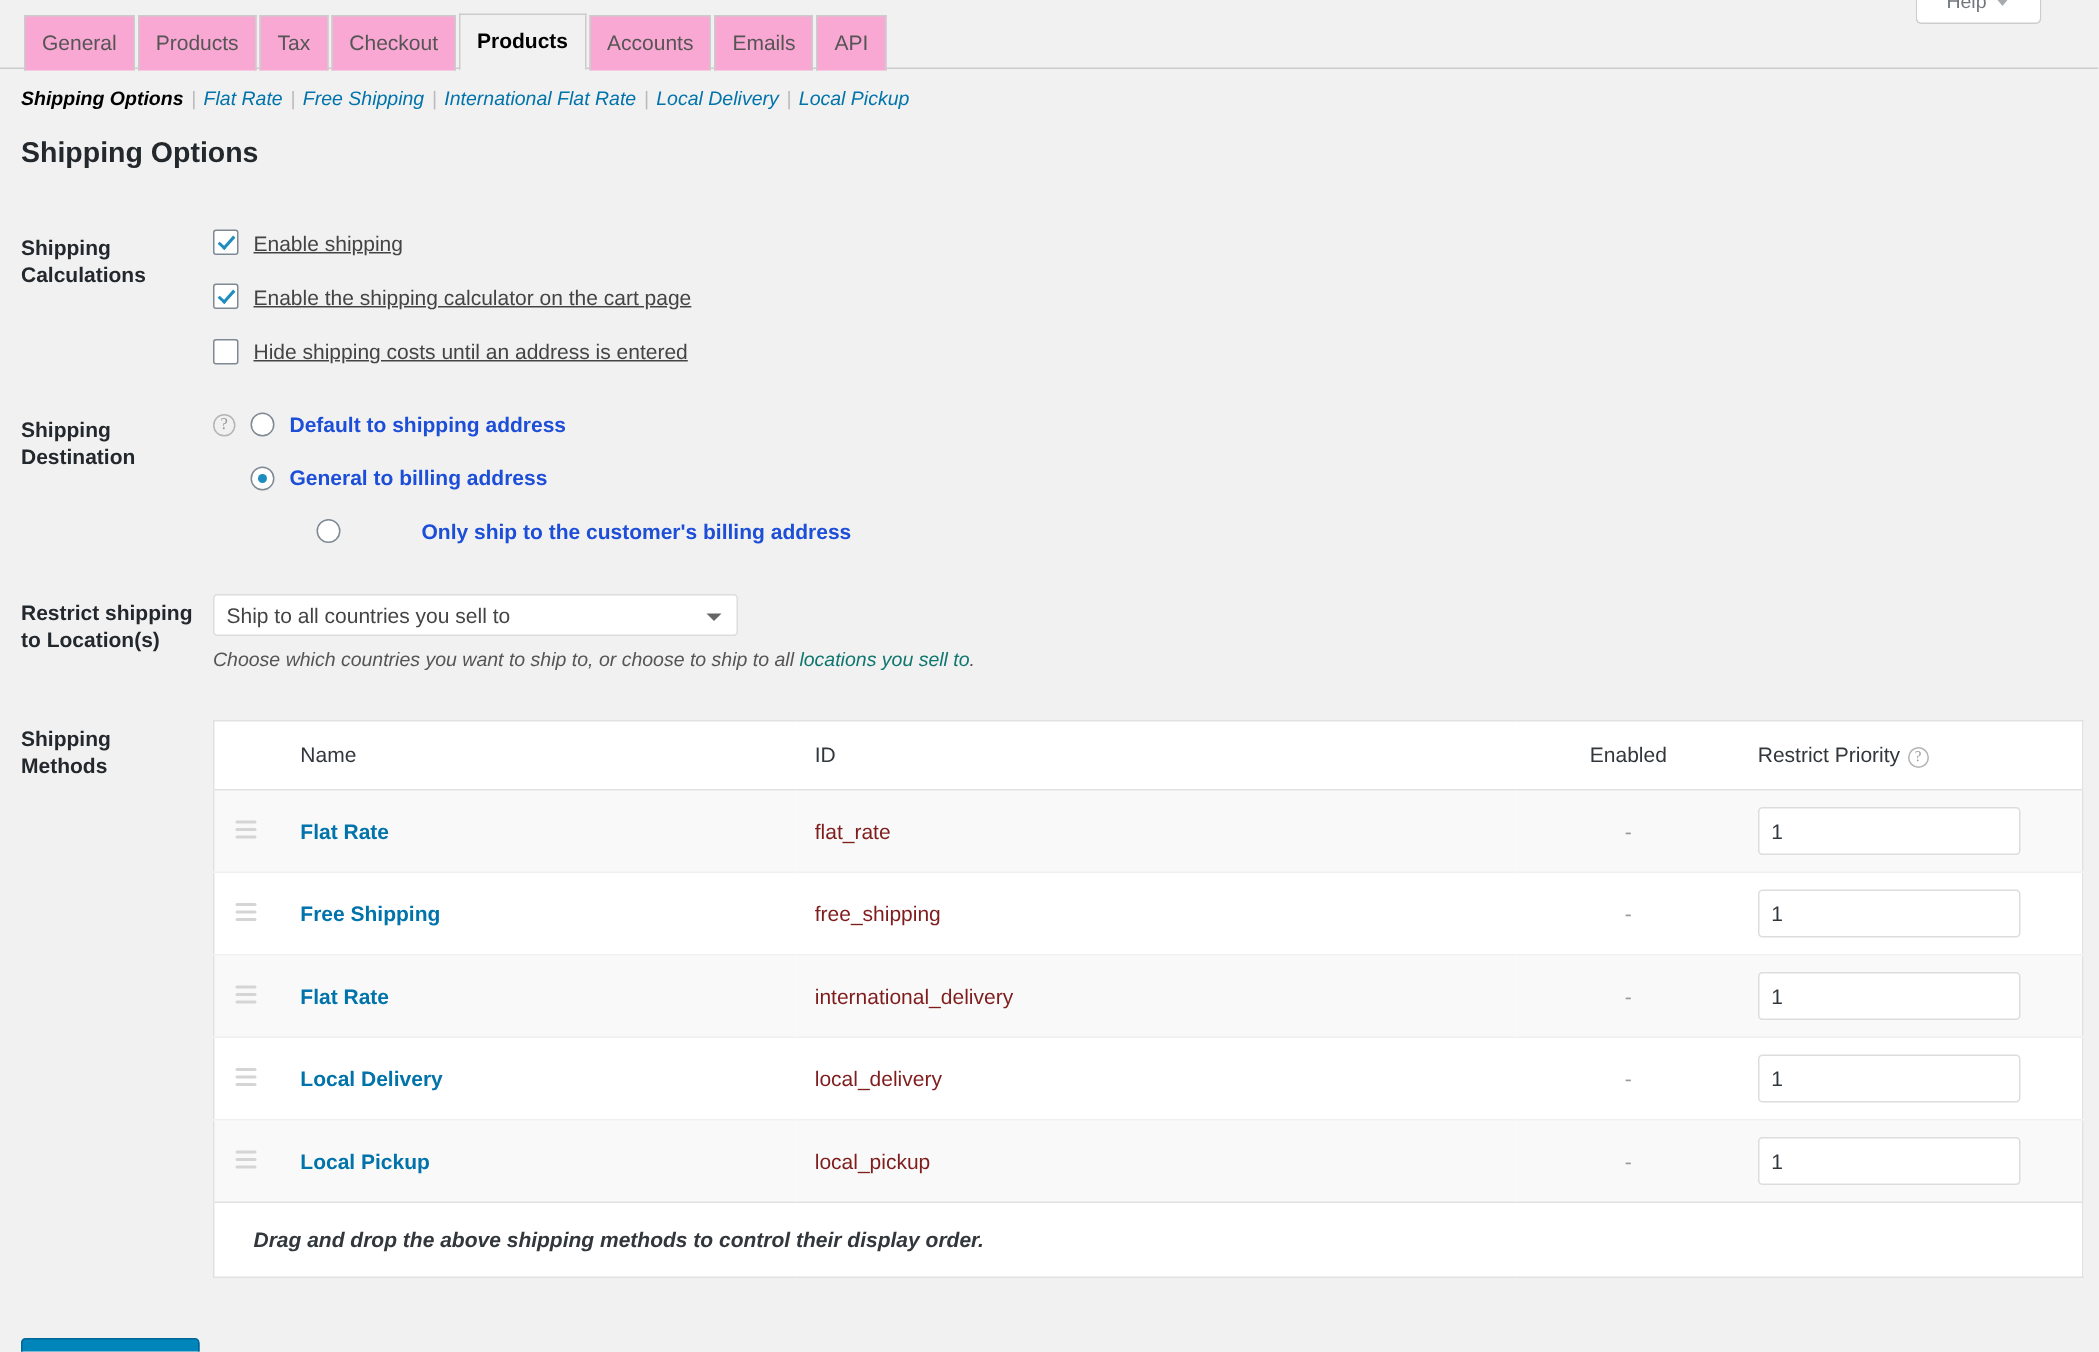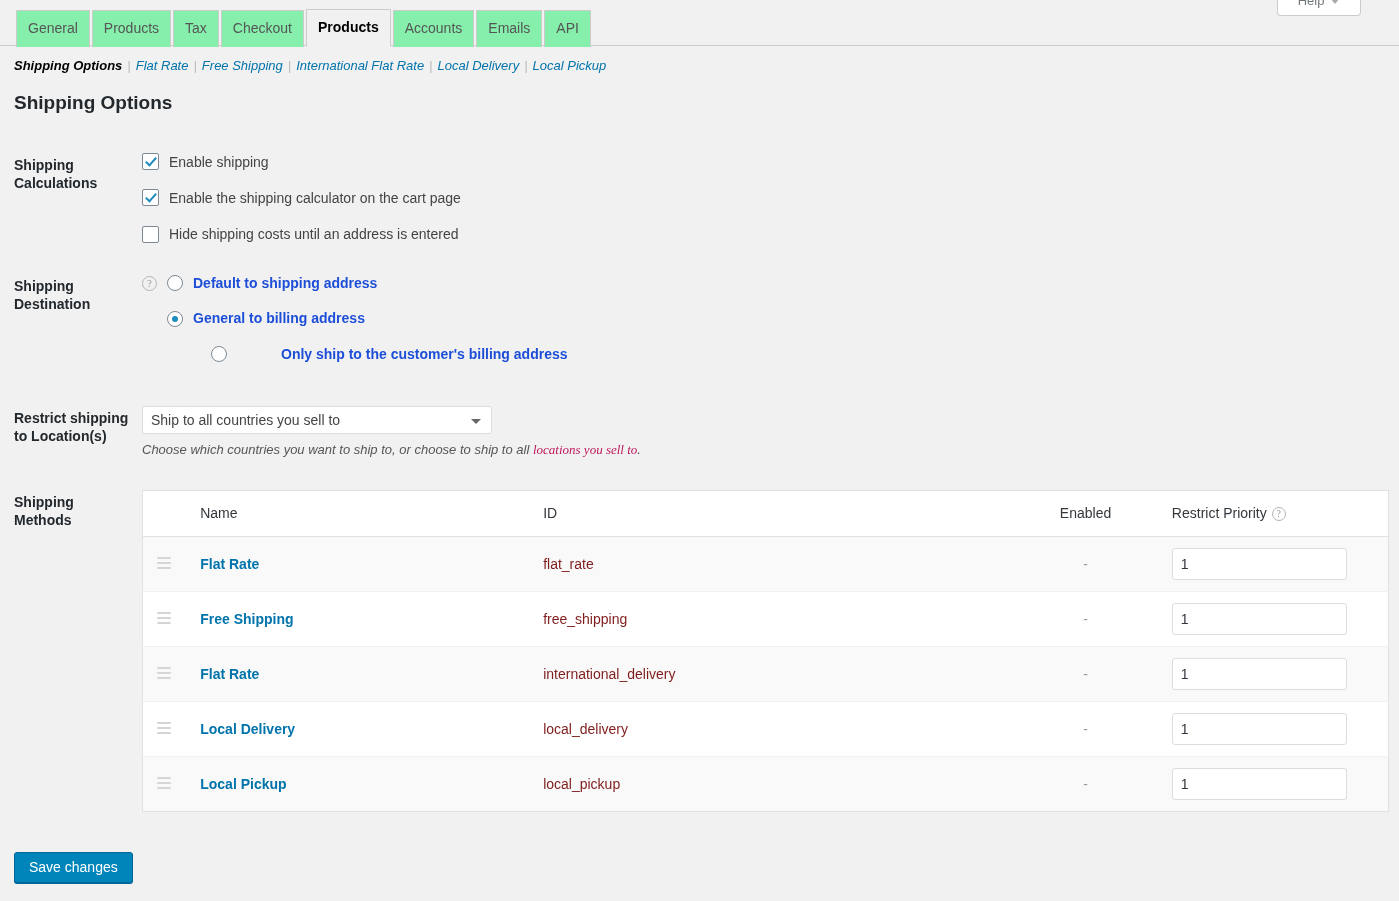--- a/index.html
+++ b/index.html
@@ -52,21 +52,21 @@
     height: 46px;
     background: #f1f1f1;
     white-space: nowrap;
   }
   .nav-tab {
     display: inline-block;
     margin: 0 2px -1px 0;
     padding: 7px 11px 8px 11px;
     font-size: 14px;
     line-height: 1.5;
-    background: #86efac;
+    background: #f9a8d4;
     border: 1px solid #ccc;
     border-bottom: none;
     color: #555;
     text-decoration: none;
     vertical-align: bottom;
     cursor: pointer;
   }
   .nav-tab.active {
     background: #f1f1f1;
     border-bottom: 1px solid #f1f1f1;
@@ -151,30 +151,30 @@
   }
   .cb.checked::after {
     content: "";
     position: absolute;
     left: 5px; top: 1px;
     width: 4px; height: 9px;
     border: solid #1e8cbe;
     border-width: 0 2px 2px 0;
     transform: rotate(42deg);
   }
-  .cb-label { color: #444; cursor: pointer; }
+  .cb-label { color: #444; cursor: pointer; text-decoration: underline; }
 
   
   .radio-row {
     display: flex;
     align-items: center;
     margin-bottom: 17px;
     font-size: 14px;
   }
-  .radio-row:last-child { margin-bottom: 12px; gap: 44px; }
+  .radio-row:last-child { margin-bottom: 2px; gap: 44px; }
   .rb {
     width: 16px; height: 16px;
     border: 1px solid #7e8993;
     background: #fff;
     border-radius: 50%;
     margin-right: 10px;
     position: relative;
     flex: 0 0 auto;
     cursor: pointer;
   }
@@ -227,21 +227,21 @@
     border-right: 5px solid transparent;
     border-top: 5px solid #666;
   }
   .desc {
     margin-top: 7px;
     font-size: 13px;
     font-style: italic;
     color: #555;
     line-height: 1.4;
   }
-  .desc a { color: #be185d; font-family: Liberation Serif, serif; }
+  .desc a { color: #0f766e; }
 
   
   .wc-shipping-table {
     width: 1247px;
     border-collapse: collapse;
     background: #fff;
     border: 1px solid #e1e1e1;
     font-size: 14px;
   }
   .wc-shipping-table thead th {
@@ -460,20 +460,23 @@
             <td class="col-enabled enabled-dash">-</td>
             <td class="col-priority"><input class="prio-input" type="text" value="1" style=""></td>
           </tr>
           <tr class="odd">
             <td class="col-sort"><span class="drag-handle"><span></span><span></span><span></span></span></td>
             <td class="col-name"><a class="method-link">Local Pickup</a></td>
             <td class="col-id method-id">local_pickup</td>
             <td class="col-enabled enabled-dash">-</td>
             <td class="col-priority"><input class="prio-input" type="text" value="1" style=""></td>
           </tr>
+          <tr class="table-footer">
+            <td colspan="5">Drag and drop the above shipping methods to control their display order.</td>
+          </tr>
         </tbody>
       </table>
     </td>
   </tr>
 </tbody>
   </table>
 
 <p class="submit-wrap">
   <button class="button-primary">Save changes</button>
 </p>

